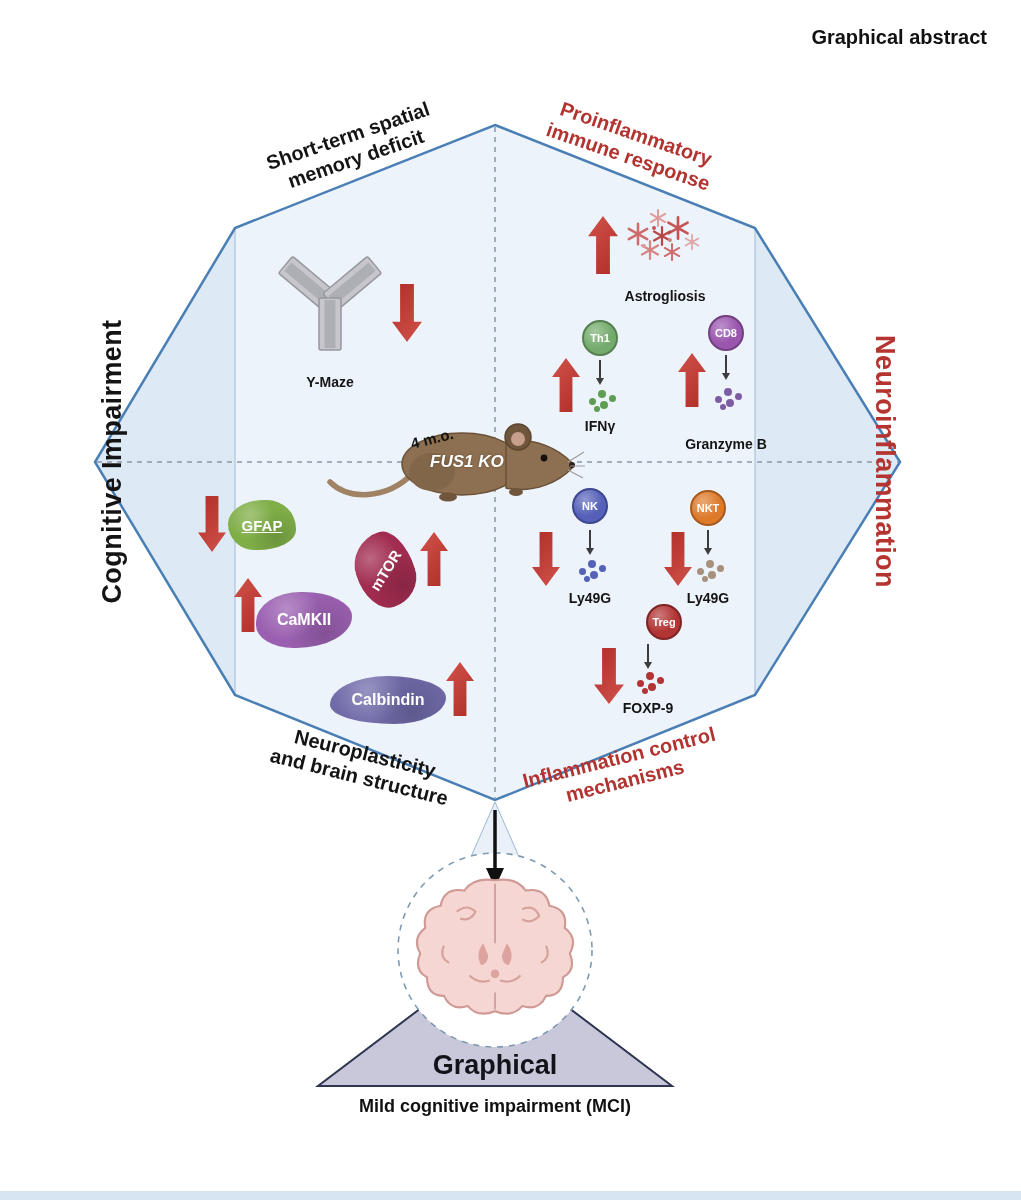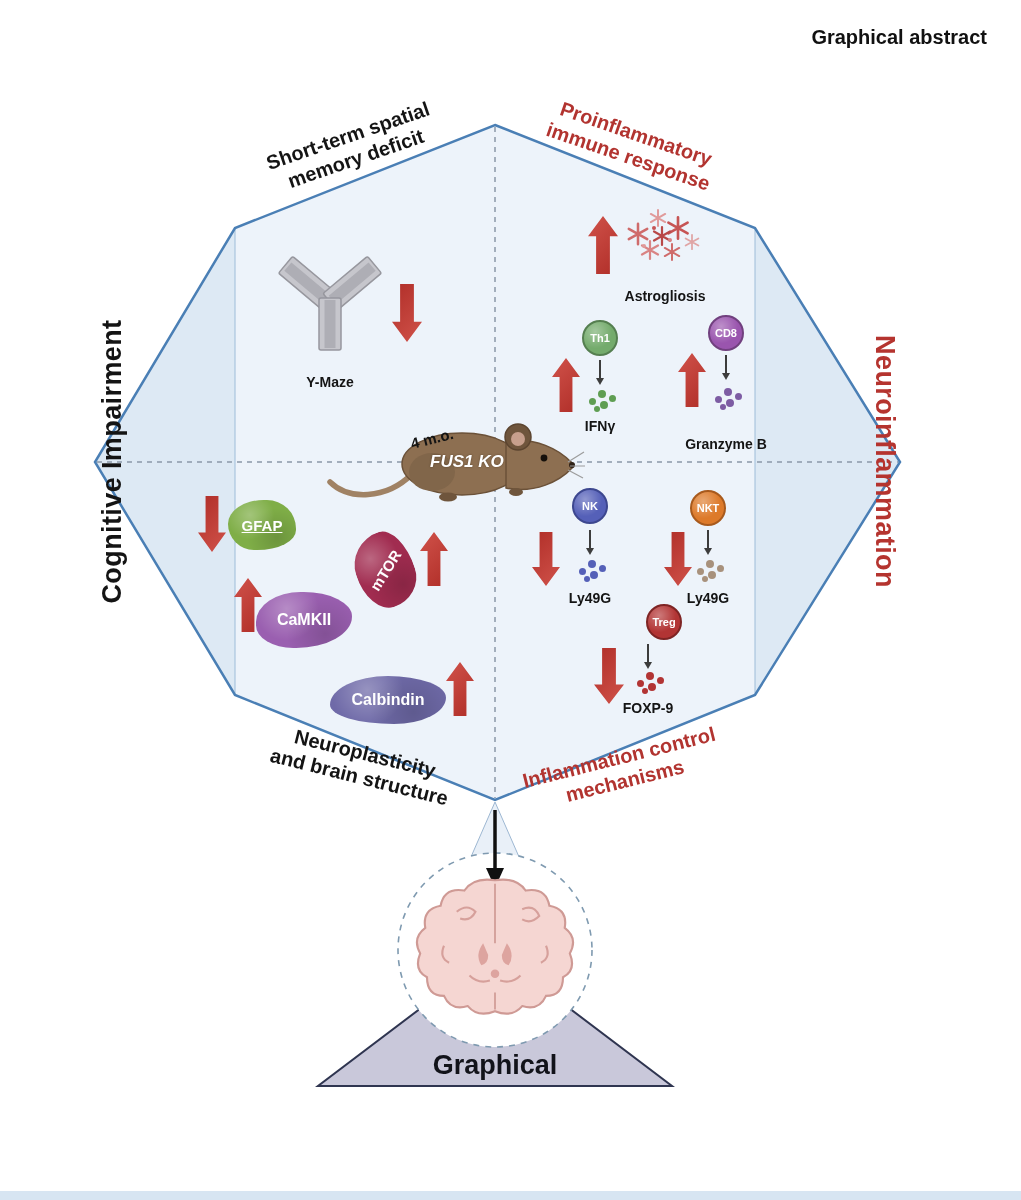--- a/index.html
+++ b/index.html
@@ -273,15 +273,16 @@
     <span style="display:inline-block;transform:rotate(-40deg)">mTOR</span>
   </div>
   <div class="barrow" style="left:420px;top:532px;width:28px;height:54px"></div>
 
   <div class="blob calbindin" style="left:330px;top:676px;width:116px;height:48px;font-size:16px">
     <span>Calbindin</span>
   </div>
   <div class="barrow" style="left:446px;top:662px;width:28px;height:54px"></div>
 
   <div class="dementia">Graphical</div>
+  <div class="mci">Mild cognitive impairment (MCI)</div>
 
   <div class="bottom-strip"></div>
 </div>
 
 </body></html>

